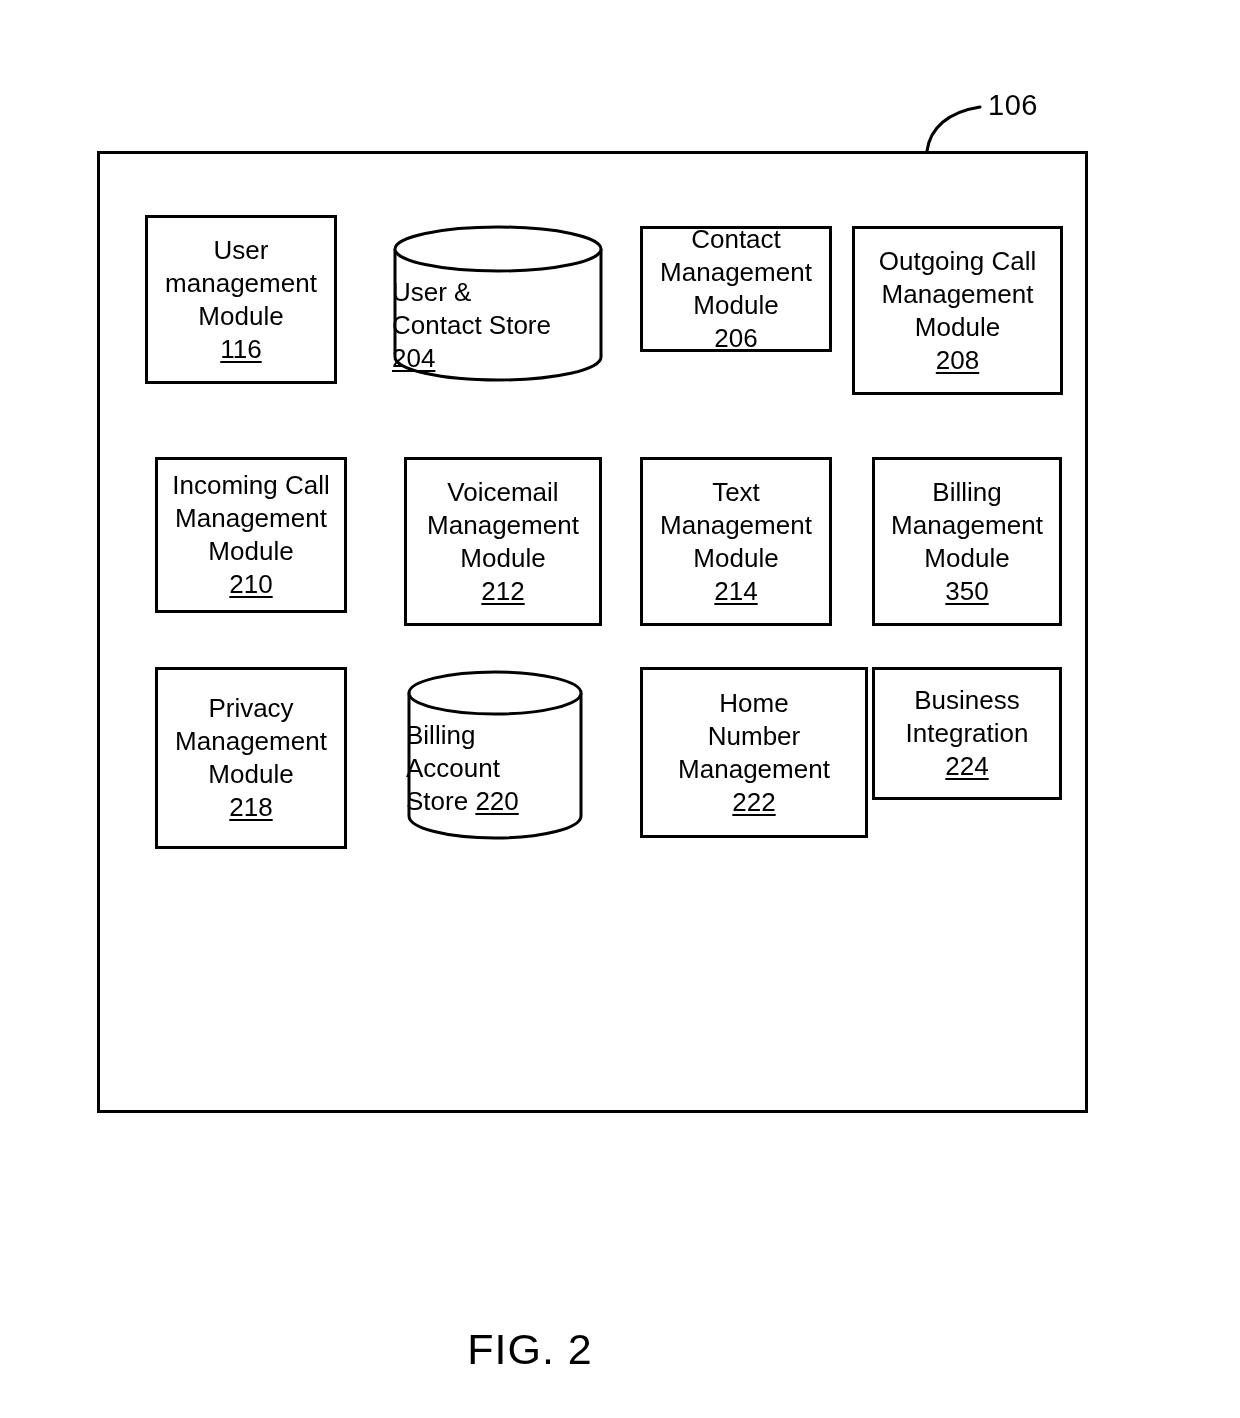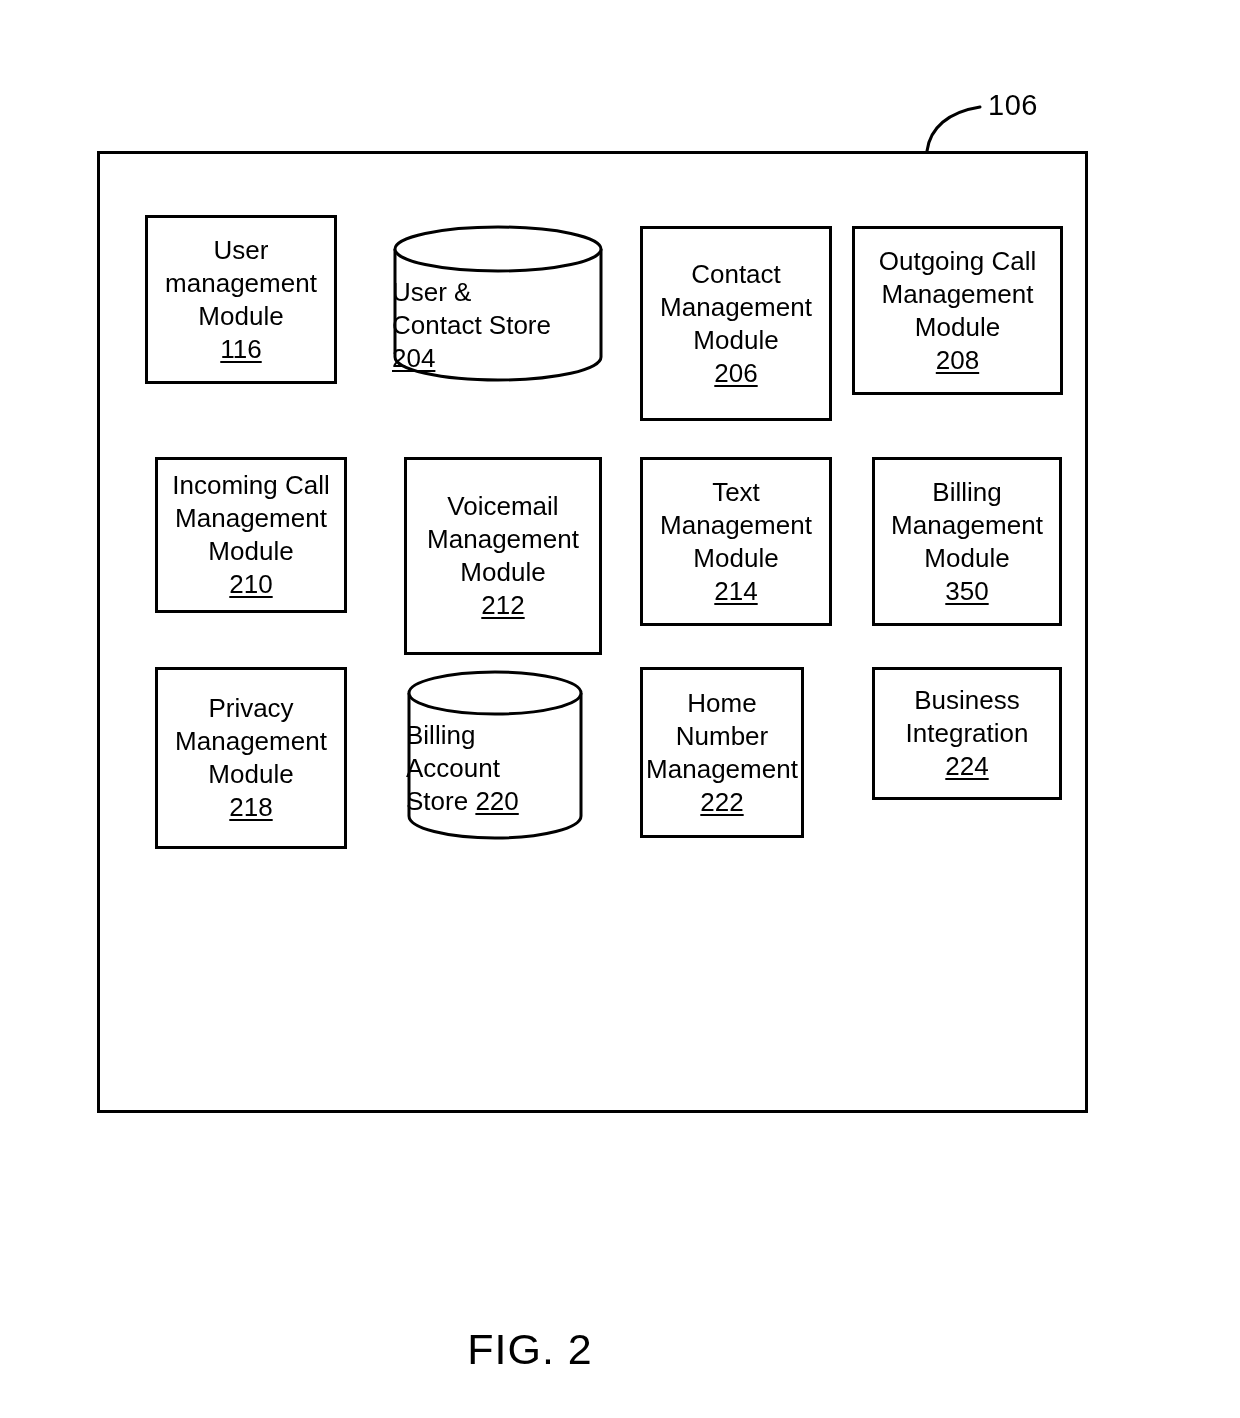--- a/index.html
+++ b/index.html
@@ -136,42 +136,42 @@
       <path d="M 3 25 L 3 133 A 103 23 0 0 0 209 133 L 209 25" fill="#ffffff" stroke="#000000" stroke-width="3"></path>
       <ellipse cx="106" cy="25" rx="103" ry="22" fill="#ffffff" stroke="#000000" stroke-width="3"></ellipse>
     </svg>
     <div class="store-label" style="top:52px;">
       <span class="line">User &amp;</span>
       <span class="line">Contact Store</span>
       <span class="line num">204</span>
     </div>
   </div>
 
-  <div class="module-box" style="left:640px; top:226px; width:192px; height:195px;text-align:right;">
+  <div class="module-box" style="left:640px; top:226px; width:192px; height:126px;text-align:right;">
     <span class="line">Contact</span>
     <span class="line">Management</span>
     <span class="line">Module</span>
     <span class="line num">206</span>
   </div>
 
   <div class="module-box" style="left:852px; top:226px; width:211px; height:169px;">
     <span class="line">Outgoing Call</span>
     <span class="line">Management</span>
     <span class="line">Module</span>
     <span class="line num">208</span>
   </div>
 
   <div class="module-box" style="left:155px; top:457px; width:192px; height:156px;">
     <span class="line">Incoming Call</span>
     <span class="line">Management</span>
     <span class="line">Module</span>
     <span class="line num">210</span>
   </div>
 
-  <div class="module-box" style="left:404px; top:457px; width:198px; height:198px;">
+  <div class="module-box" style="left:404px; top:457px; width:198px; height:169px;">
     <span class="line">Voicemail</span>
     <span class="line">Management</span>
     <span class="line">Module</span>
     <span class="line num">212</span>
   </div>
 
   <div class="module-box" style="left:640px; top:457px; width:192px; height:169px;">
     <span class="line">Text</span>
     <span class="line">Management</span>
     <span class="line">Module</span>
@@ -197,21 +197,21 @@
       <path d="M 3 24 L 3 147 A 86 22 0 0 0 175 147 L 175 24" fill="#ffffff" stroke="#000000" stroke-width="3"></path>
       <ellipse cx="89" cy="24" rx="86" ry="21" fill="#ffffff" stroke="#000000" stroke-width="3"></ellipse>
     </svg>
     <div class="store-label" style="top:50px;">
       <span class="line">Billing</span>
       <span class="line">Account</span>
       <span class="line"><span>Store </span><span class="num">220</span></span>
     </div>
   </div>
 
-  <div class="module-box" style="left:640px; top:667px; width:164px; height:171px;">
+  <div class="module-box" style="left:640px; top:667px; width:228px; height:171px;">
     <span class="line">Home</span>
     <span class="line">Number</span>
     <span class="line">Management</span>
     <span class="line num">222</span>
   </div>
 
   <div class="module-box" style="left:872px; top:667px; width:190px; height:133px;">
     <span class="line">Business</span>
     <span class="line">Integration</span>
     <span class="line num">224</span>

